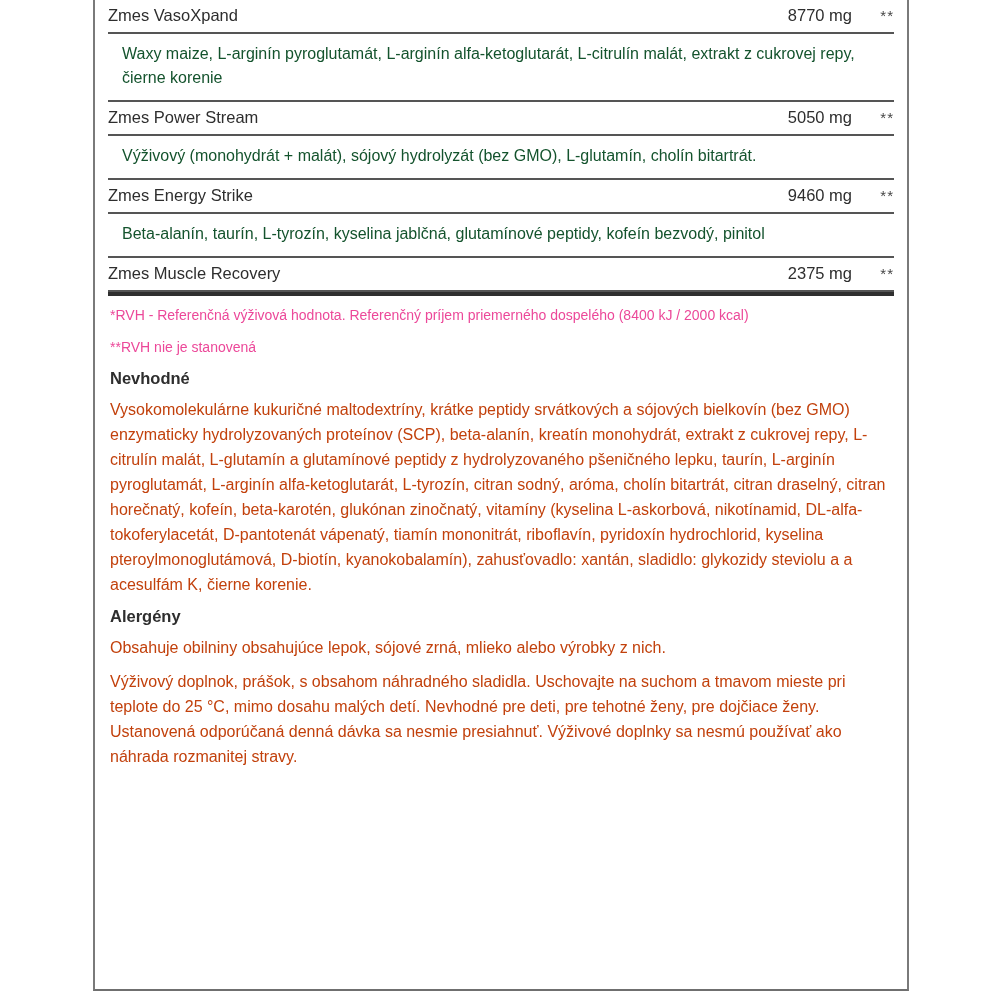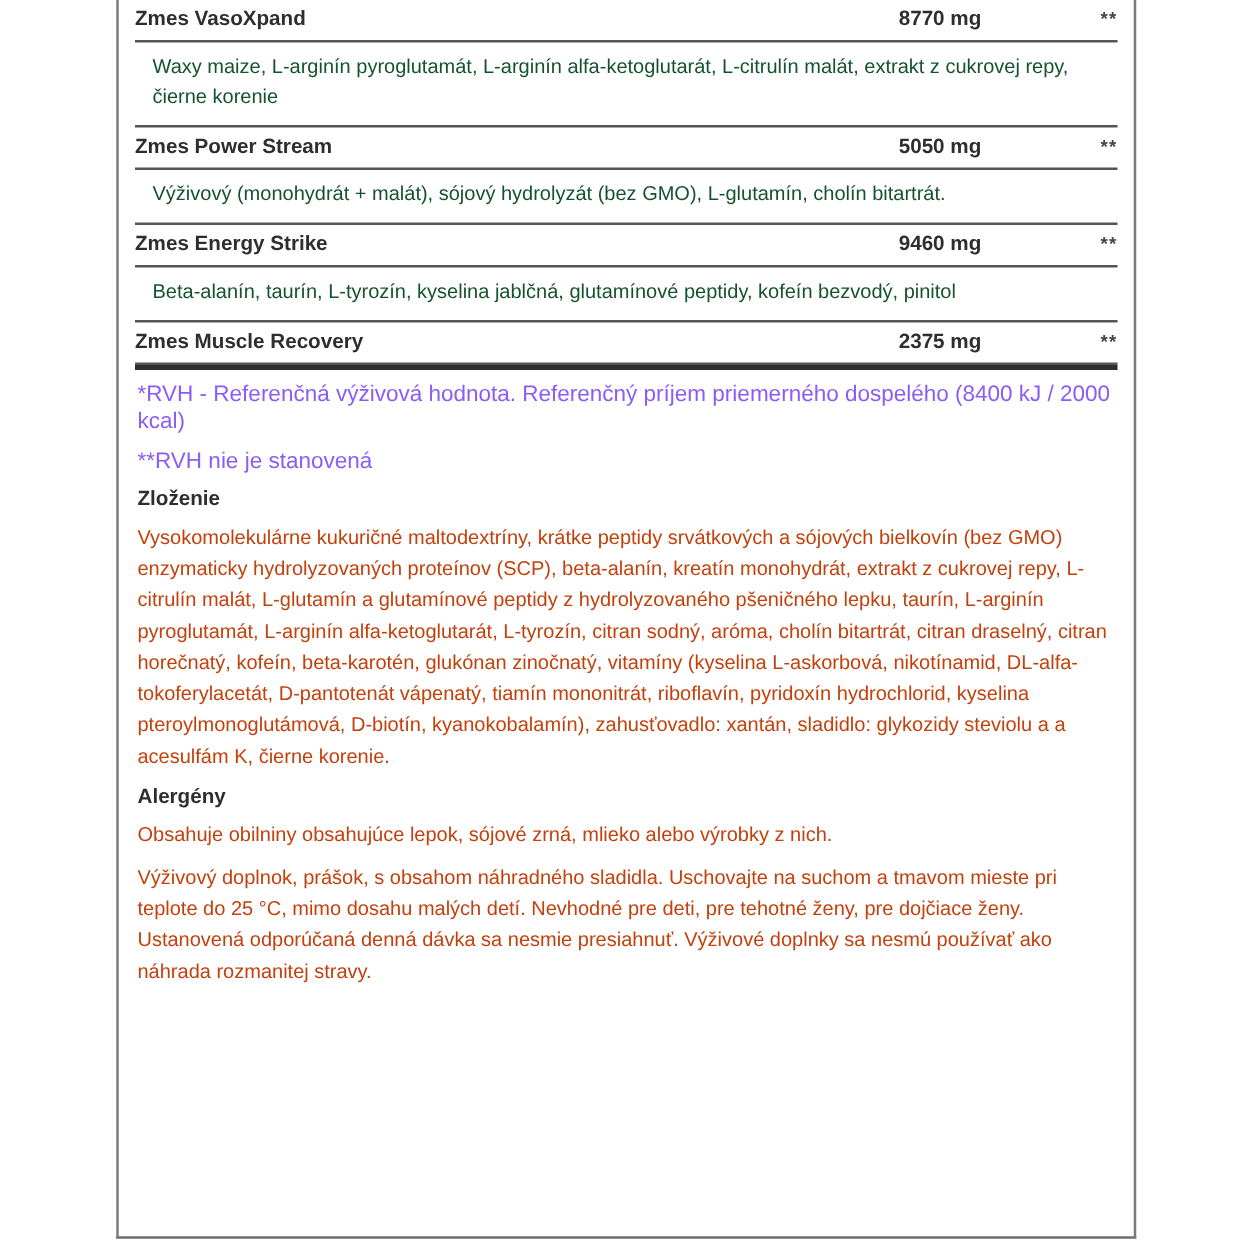--- a/index.html
+++ b/index.html
@@ -23,38 +23,38 @@
   
   .blend { border-top: 2px solid #555555; }
   .blend.first { border-top: none; }
   .title-row {
     display: grid;
     grid-template-columns: 1fr 200px 42px;
     align-items: baseline;
     padding: 6px 0 7px 0;
     border-bottom: 2px solid #555555;
     font-size: 16.5px;
-    font-weight: bold;
+    font-weight: normal;
     color: #2e2e2e;
   }
-  .title-row .amount { text-align: center; }
+  .title-row .amount { text-align: right; }
   .title-row .rvh { text-align: right; font-size: 15px; color: #454545; letter-spacing: 1px; }
   .ingr {
     padding: 8px 4px 10px 14px;
     font-size: 16px;
     line-height: 24px;
     color: #14532d;
   }
   .thick-line { border-top: 4px solid #2f2f2f; }
   
   .footnotes { padding: 9px 2px 0 2px; }
   .footnotes p {
-    font-size: 18px;
+    font-size: 14px;
     line-height: 21px;
-    color: #8b5cf6;
+    color: #ec4899;
     margin-bottom: 11px;
   }
   
   .txt-heading {
     font-size: 16.5px;
     font-weight: bold;
     color: #2e2e2e;
     margin: 10px 0 9px 2px;
   }
   .txt-body {
@@ -105,21 +105,21 @@
       </div>
     </div>
 
     <div class="thick-line"></div>
 
     <div class="footnotes">
       <p>*RVH - Referenčná výživová hodnota. Referenčný príjem priemerného dospelého (8400 kJ / 2000 kcal)</p>
       <p>**RVH nie je stanovená</p>
     </div>
 
-    <div class="txt-heading">Zloženie</div>
+    <div class="txt-heading">Nevhodné</div>
     <p class="txt-body">Vysokomolekulárne kukuričné maltodextríny, krátke peptidy srvátkových a sójových bielkovín (bez GMO) enzymaticky hydrolyzovaných proteínov (SCP), beta-alanín, kreatín monohydrát, extrakt z cukrovej repy, L-citrulín malát, L-glutamín a glutamínové peptidy z hydrolyzovaného pšeničného lepku, taurín, L-arginín pyroglutamát, L-arginín alfa-ketoglutarát, L-tyrozín, citran sodný, aróma, cholín bitartrát, citran draselný, citran horečnatý, kofeín, beta-karotén, glukónan zinočnatý, vitamíny (kyselina L-askorbová, nikotínamid, DL-alfa-tokoferylacetát, D-pantotenát vápenatý, tiamín mononitrát, riboflavín, pyridoxín hydrochlorid, kyselina pteroylmonoglutámová, D-biotín, kyanokobalamín), zahusťovadlo: xantán, sladidlo: glykozidy steviolu a a acesulfám K, čierne korenie.</p>
 
     <div class="txt-heading">Alergény</div>
     <p class="txt-body">Obsahuje obilniny obsahujúce lepok, sójové zrná, mlieko alebo výrobky z nich.</p>
 
     <p class="txt-body">Výživový doplnok, prášok, s obsahom náhradného sladidla. Uschovajte na suchom a tmavom mieste pri teplote do 25 °C, mimo dosahu malých detí. Nevhodné pre deti, pre tehotné ženy, pre dojčiace ženy. Ustanovená odporúčaná denná dávka sa nesmie presiahnuť. Výživové doplnky sa nesmú používať ako náhrada rozmanitej stravy.</p>
 
   </div>
 </div>
 

